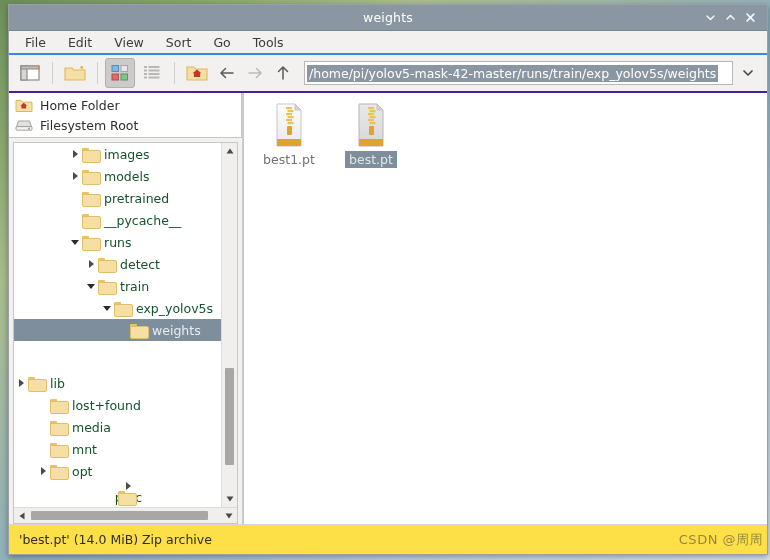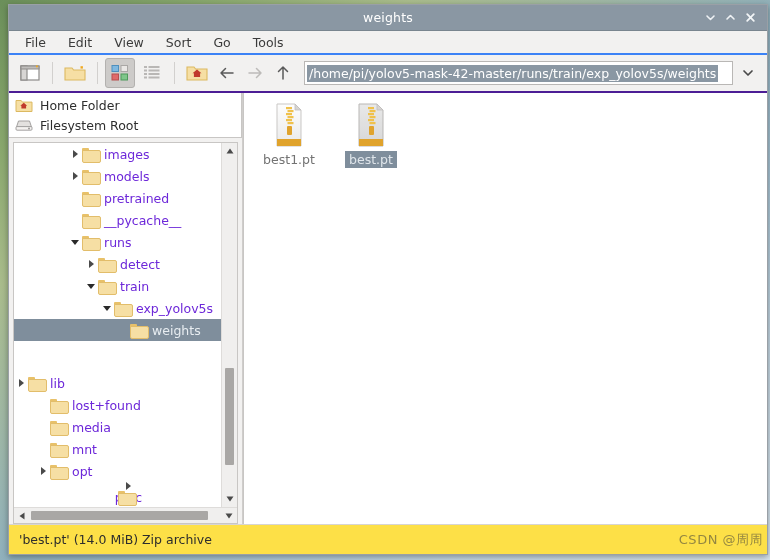--- a/index.html
+++ b/index.html
@@ -159,21 +159,21 @@
   #treescroll {
     flex: 1; position: relative; overflow: hidden;
   }
   #tree {
     position: absolute; top:0; left:0; right: 16px; bottom: 0;
     overflow: hidden;
   }
   .tnode {
     height: 22px;
     display: flex; align-items: center;
-    font-size: 12.5px; color: #6d28d9;
+    font-size: 12.5px; color: #14532d;
     white-space: nowrap;
     cursor: pointer;
   }
   .tnode.sel { background: #7f8e9c; color: #e8edf1; }
   .tw {
     width: 14px; min-width:14px; height: 14px;
     display: flex; align-items: center; justify-content: center;
   }
   .arrow-r, .arrow-d {
     width:0;height:0;

